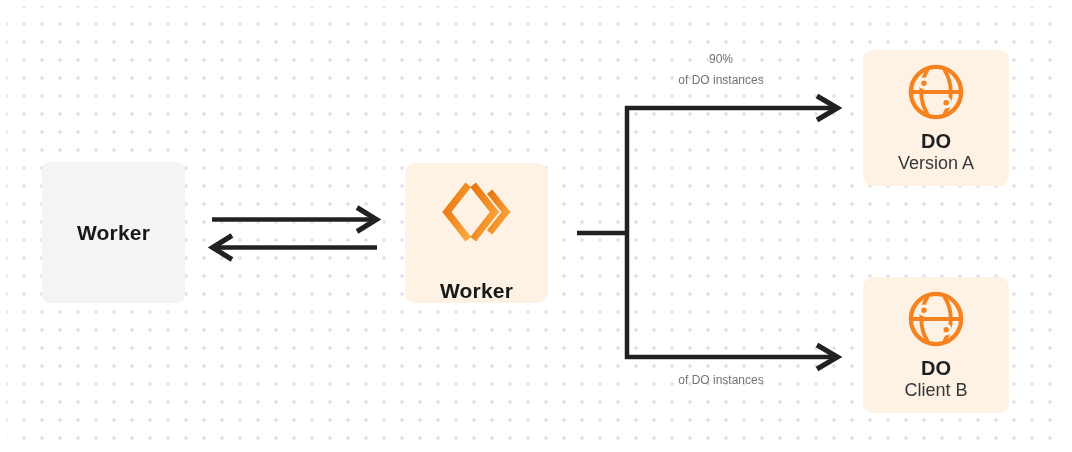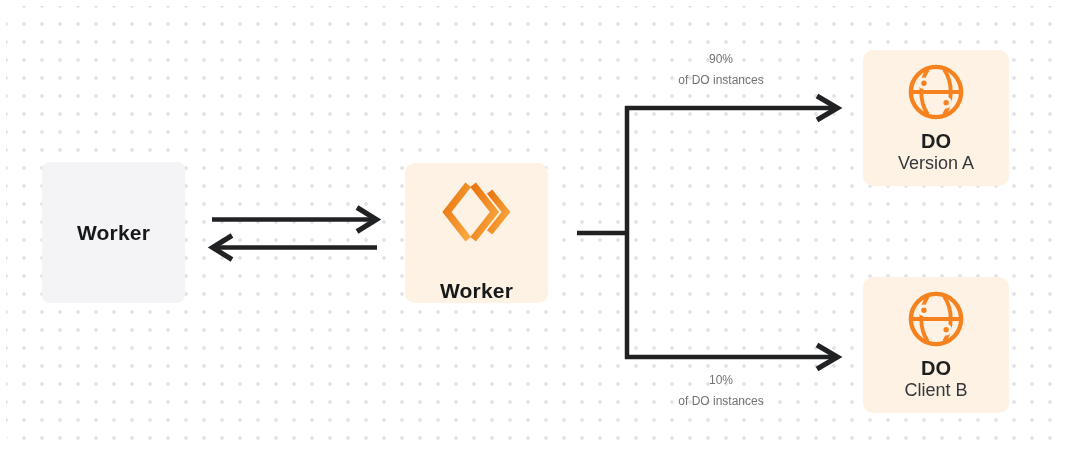--- a/index.html
+++ b/index.html
@@ -177,16 +177,15 @@
     </svg>
     <span class="node-title">DO</span>
     <span class="node-subtitle">Client B</span>
   </div>
 
   <div class="branch-label branch-label-top">
     <div>90%</div>
     <div>of DO instances</div>
   </div>
   <div class="branch-label branch-label-bottom">
-    <div>10%</div>
     <div>of DO instances</div>
   </div>
 </div>
 
 </body></html>

